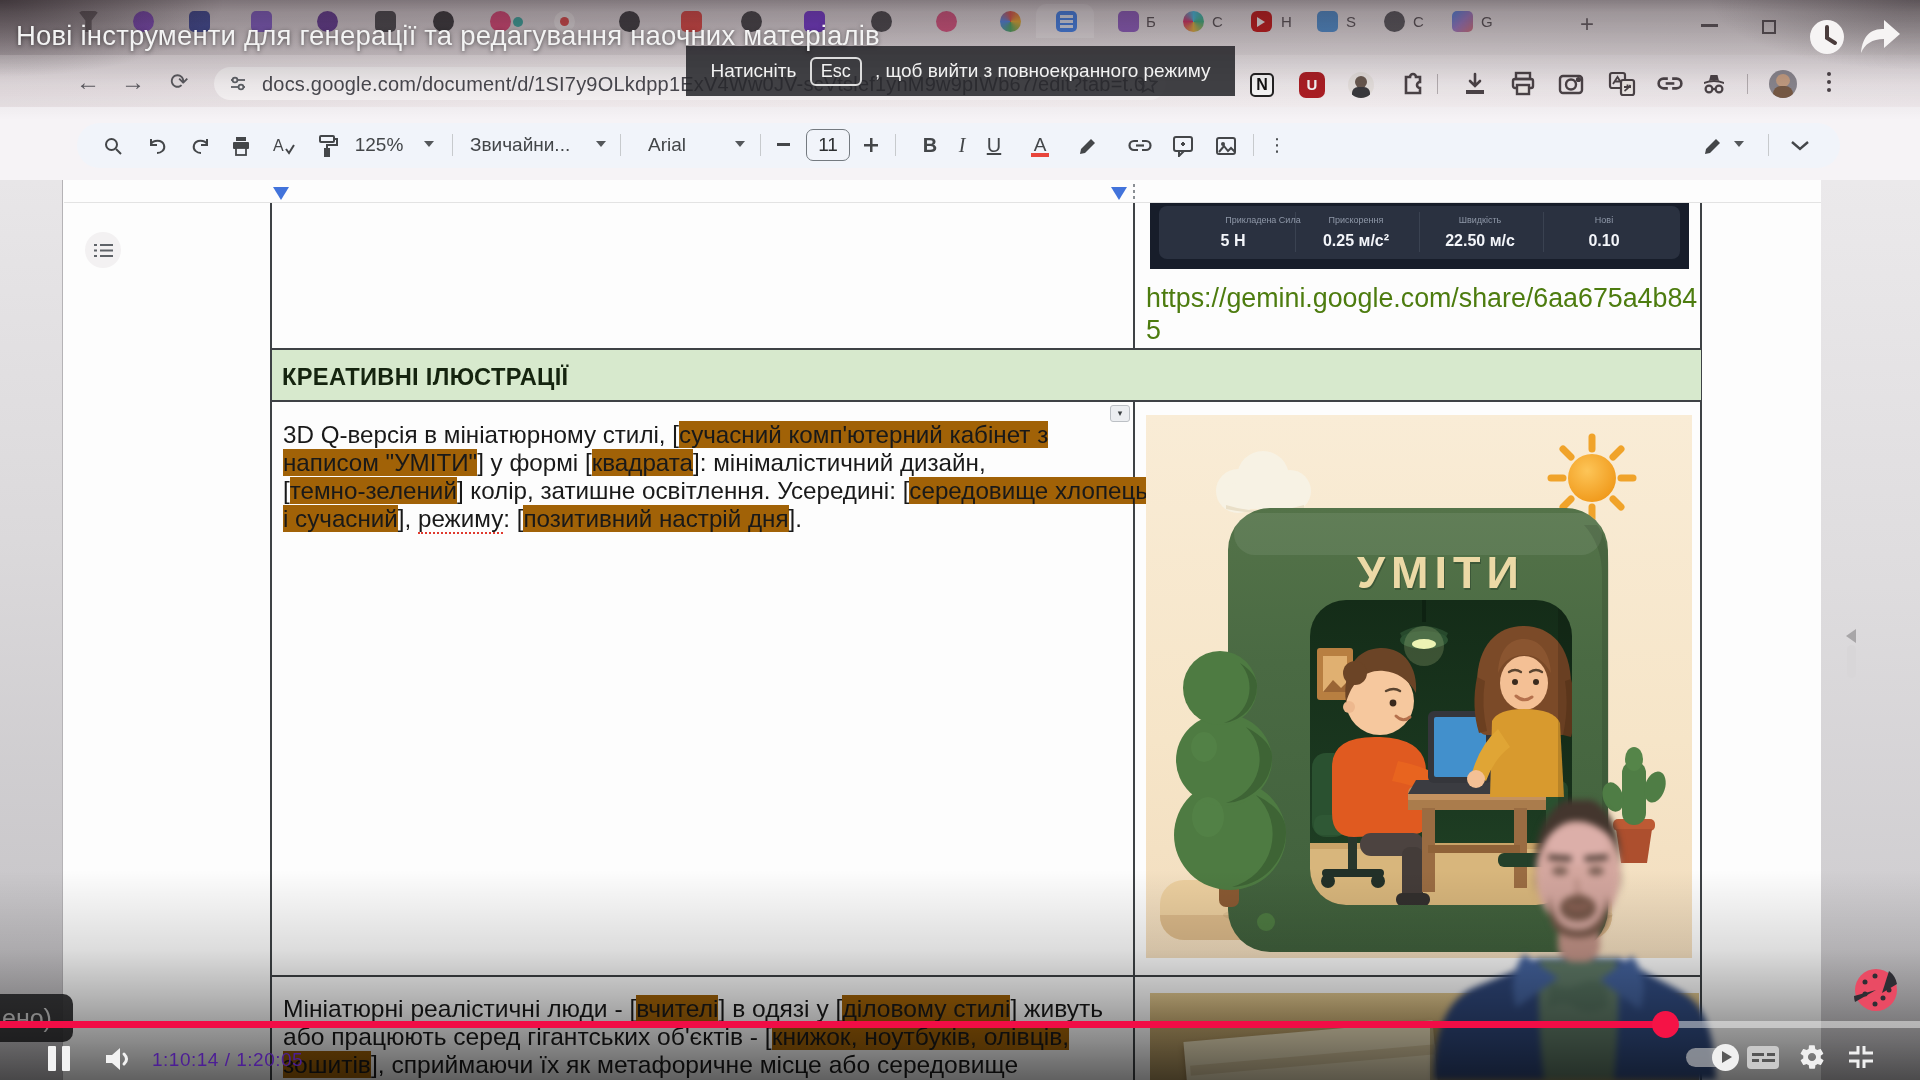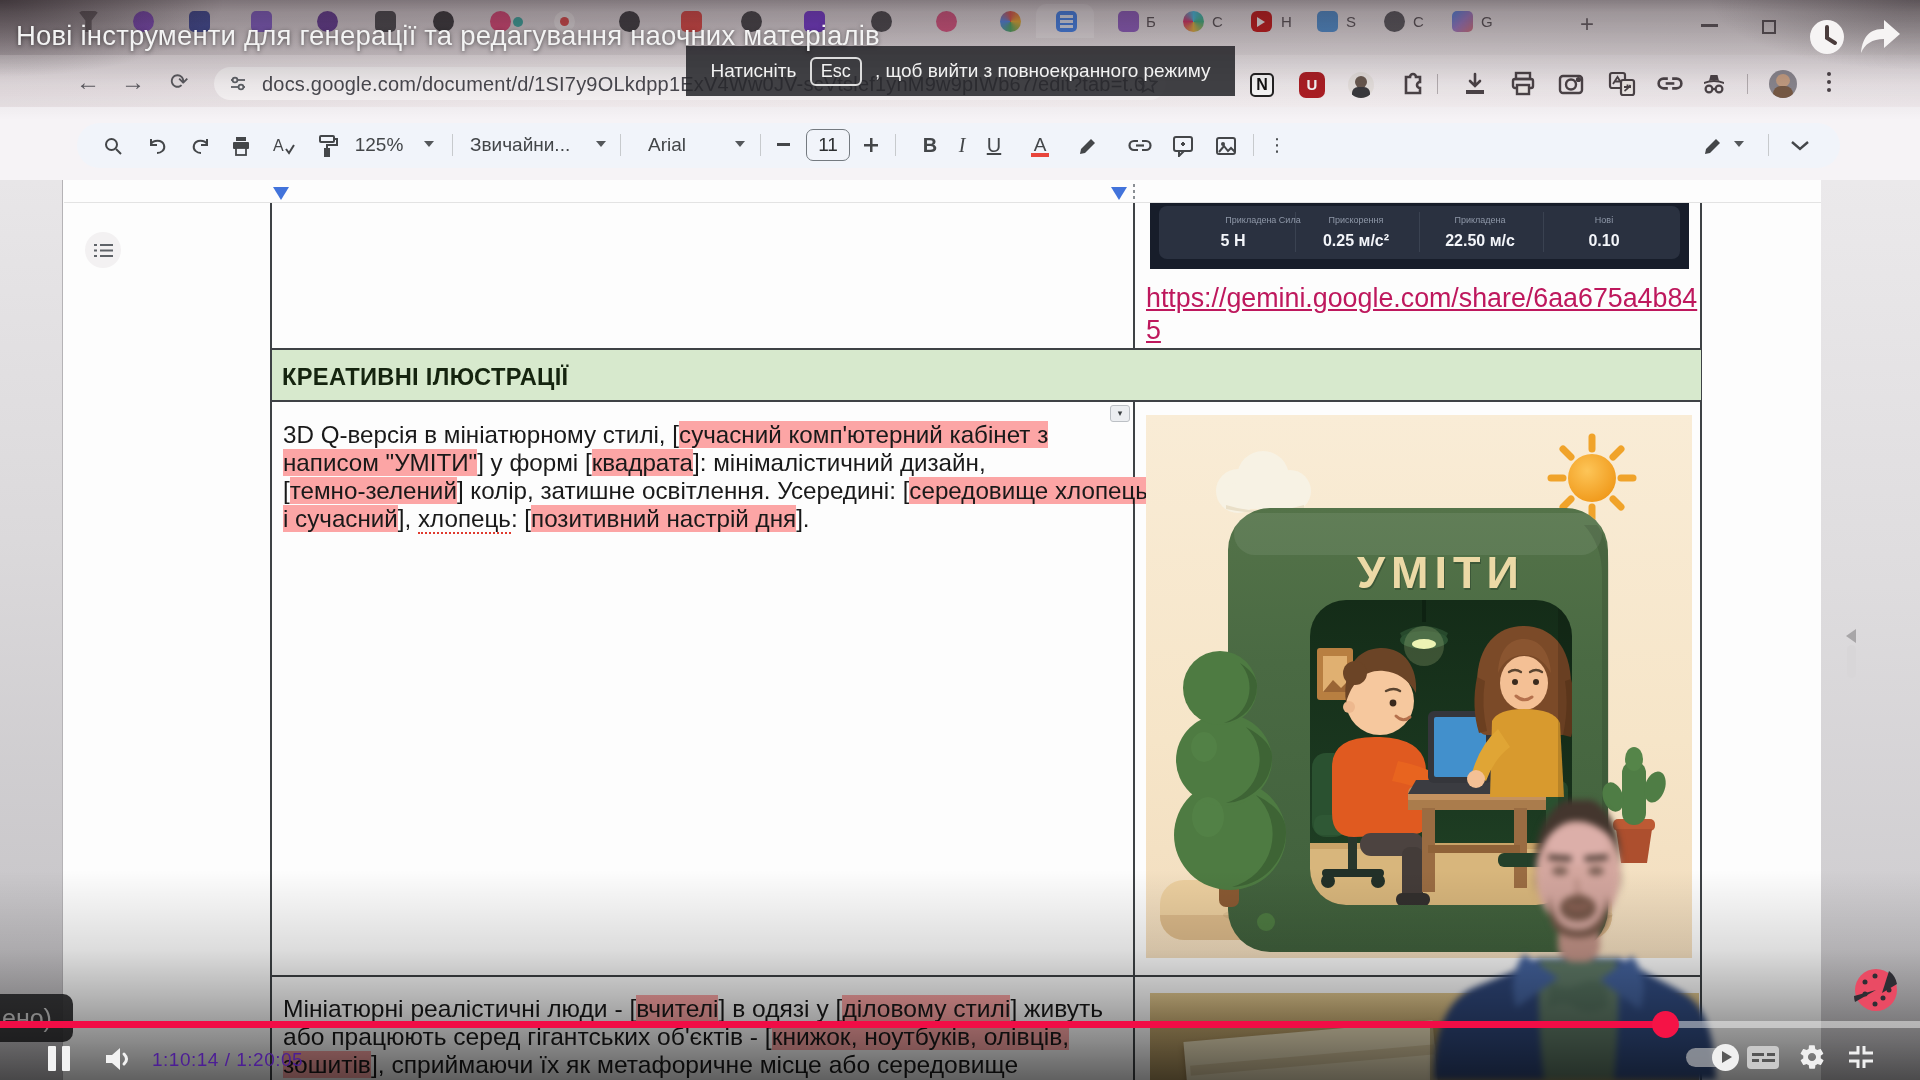--- a/index.html
+++ b/index.html
@@ -23,30 +23,30 @@
 
 #canvas{position:absolute;left:0;top:180px;width:1920px;height:900px;background:#fdfdfd}
 #lstrip{position:absolute;left:0;top:180px;width:63px;height:900px;background:linear-gradient(180deg,#e8e6e8 0%,#dbd9db 40%,#c9c7ca 80%,#bdbbbe 100%);border-right:1px solid #b5b3b6}
 #rstrip{position:absolute;left:1821px;top:180px;width:99px;height:900px;background:linear-gradient(180deg,#ebe9eb 0%,#dedcde 45%,#cecccf 85%,#c6c4c7 100%)}
 
 .vline{position:absolute;width:2px;background:#3e4245}
 .hline{position:absolute;height:2px;background:#3e4245}
 #greenrow{position:absolute;left:272px;top:350px;width:1429px;height:50px;background:#d7e9cd}
 #greentitle{position:absolute;left:282px;top:364px;font-size:23.7px;font-weight:bold;color:#15240f;letter-spacing:0.3px}
 .tl{position:absolute;left:283px;font-size:24.2px;line-height:28px;color:#191919;white-space:pre}
-.hl{background:#fca5a5}
+.hl{background:#a16207}
 .sq{border-bottom:2px dotted #e03a2f}
 
 #dpanel{position:absolute;left:1150px;top:203px;width:539px;height:66px;background:#171d2a}
 #dinner{position:absolute;left:1159px;top:206px;width:521px;height:53px;background:#2a3140;border-radius:8px}
 .dh{position:absolute;top:215px;font-size:9px;color:#8f98a8;transform:translateX(-50%);white-space:nowrap}
 .dv{position:absolute;top:232px;font-size:16px;font-weight:bold;color:#f3f5f9;transform:translateX(-50%);white-space:nowrap}
 .dsep{position:absolute;top:212px;width:1px;height:40px;background:#3a4251}
 
-.glink{position:absolute;left:1146px;font-size:26.8px;color:#be185d;text-decoration:underline;white-space:nowrap}
+.glink{position:absolute;left:1146px;font-size:26.8px;color:#4d7c0f;white-space:nowrap}
 
 .bluetri{position:absolute;width:0;height:0;border-left:8px solid transparent;border-right:8px solid transparent;border-top:13px solid #4273db}
 
 #outlineicon{position:absolute;left:85px;top:232px;width:36px;height:36px;border-radius:50%;background:#f3f1f2}
 #celldrop{position:absolute;left:1110px;top:405px;width:20px;height:17px;background:#eceef1;border:1px solid #bcc0c5;border-radius:3px;font-size:9px;color:#3c4043;text-align:center;line-height:15px}
 #scrollel{position:absolute;left:1847px;top:645px;width:9px;height:33px;background:#d8d6d8;border-radius:5px}
 #scrollarr{position:absolute;left:1846px;top:629px;width:0;height:0;border-top:7px solid transparent;border-bottom:7px solid transparent;border-right:10px solid #a8a6a8}
 
 #enobox{position:absolute;left:0px;top:994px;width:73px;height:48px;background:rgba(45,45,47,0.92);border-radius:0 10px 10px 0;color:#cfcfcf;font-size:25px;line-height:48px;padding-left:2px}
 #botgrad{position:absolute;left:0;top:870px;width:1920px;height:210px;background:linear-gradient(180deg,rgba(0,0,0,0) 0%,rgba(0,0,0,0.13) 38%,rgba(0,0,0,0.30) 62%,rgba(0,0,0,0.46) 82%,rgba(0,0,0,0.62) 100%)}
@@ -271,33 +271,33 @@
     <div id="greenrow"></div>
     <div id="greentitle">КРЕАТИВНІ ІЛЮСТРАЦІЇ</div>
 
     <div id="dpanel"></div>
     <div id="dinner"></div>
     <div class="dsep" style="left:1295px"></div>
     <div class="dsep" style="left:1419px"></div>
     <div class="dsep" style="left:1543px"></div>
     <div class="dh" style="left:1263px">Прикладена Сила</div>
     <div class="dh" style="left:1356px">Прискорення</div>
-    <div class="dh" style="left:1480px">Прикладена</div>
+    <div class="dh" style="left:1480px">Швидкість</div>
     <div class="dh" style="left:1604px">Нові</div>
     <div class="dv" style="left:1233px">5 Н</div>
     <div class="dv" style="left:1356px">0.25 м/с²</div>
     <div class="dv" style="left:1480px">22.50 м/с</div>
     <div class="dv" style="left:1604px">0.10</div>
     <div class="glink" style="top:283px">https://gemini.google.com/share/6aa675a4b84</div>
     <div class="glink" style="top:315px">5</div>
 
     <div class="tl" style="top:421px">3D Q-версія в мініатюрному стилі, [<span class="hl">сучасний комп'ютерний кабінет з</span></div>
     <div class="tl" style="top:449px"><span class="hl">написом "УМІТИ"</span>] у формі [<span class="hl">квадрата</span>]: мінімалістичний дизайн,</div>
     <div class="tl" style="top:477px">[<span class="hl">темно-зелений</span>] колір, затишне освітлення. Усередині: [<span class="hl">середовище хлопець</span></div>
-    <div class="tl" style="top:505px"><span class="hl">і сучасний</span>], <span class="sq">хлопець</span>: [<span class="hl">позитивний настрій дня</span>].</div>
+    <div class="tl" style="top:505px"><span class="hl">і сучасний</span>], <span class="sq">режиму</span>: [<span class="hl">позитивний настрій дня</span>].</div>
 
     <div class="tl" style="top:995px;font-size:24.6px">Мініатюрні реалістичні люди - [<span class="hl">вчителі</span>] в одязі у [<span class="hl">діловому стилі</span>] живуть</div>
     <div class="tl" style="top:1023px;font-size:24.6px">або працюють серед гігантських об'єктів - [<span class="hl">книжок, ноутбуків, олівців,</span></div>
     <div class="tl" style="top:1051px;font-size:24.6px"><span class="hl">зошитів</span>], сприймаючи їх як метафоричне місце або середовище</div>
 
     <div class="bluetri" style="left:273px;top:187px"></div>
     <div class="bluetri" style="left:1111px;top:187px"></div>
     <div class="abs" style="left:1133px;top:184px;width:2px;height:16px;background:repeating-linear-gradient(180deg,#8a8f94 0 3px,transparent 3px 6px)"></div>
     <div id="outlineicon"></div>
     <svg class="abs" style="left:94px;top:243px" width="19" height="15" viewBox="0 0 19 15" fill="none" stroke="#5f6368" stroke-width="2">

